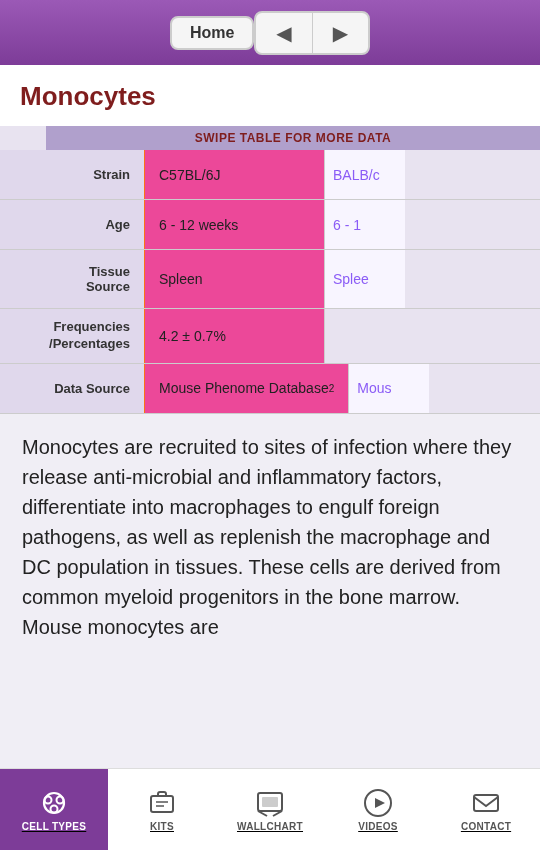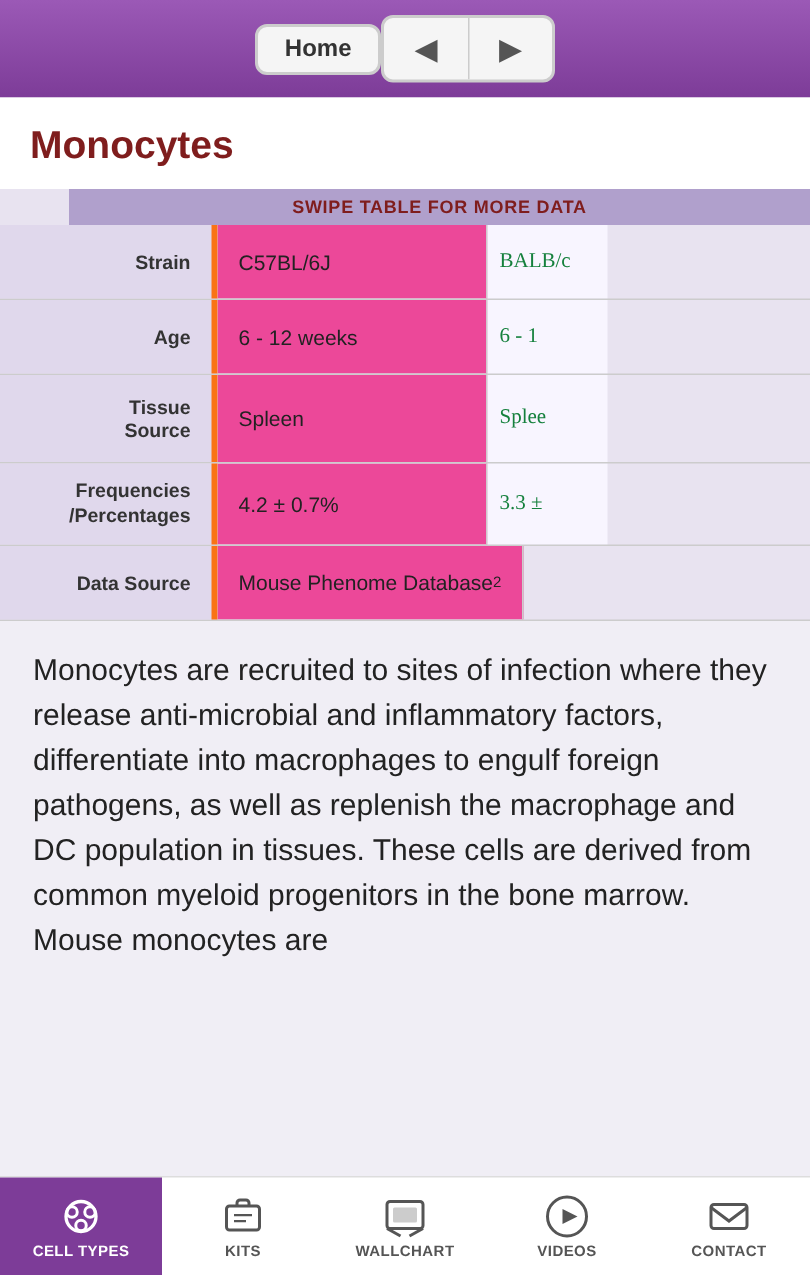--- a/index.html
+++ b/index.html
@@ -93,21 +93,21 @@
       min-width: 145px;
       background: #e0d8ec;
       display: flex;
       align-items: center;
       justify-content: flex-end;
       padding: 10px 14px;
       font-size: 13px;
       font-weight: bold;
       color: #333;
       text-align: right;
-      border-right: 4px solid #f97316;
+      border-right: 1px solid #f97316;
     }
     .row-cells {
       display: flex;
       flex: 1;
       overflow: hidden;
     }
     .cell {
       min-width: 180px;
       padding: 10px 14px;
       font-size: 14px;
@@ -118,45 +118,45 @@
       background: #ec4899;
     }
     .cell:nth-child(even) {
       background: #f8f5ff;
     }
     .cell-partial {
       background: #f8f5ff;
       min-width: 80px;
       padding: 10px 8px;
       font-size: 14px;
-      color: #15803d;
-      display: flex;
-      align-items: center;
-      font-family: Liberation Serif, serif;
+      color: #8b5cf6;
+      display: flex;
+      align-items: center;
     }
 
     
     #description {
       padding: 18px 22px 10px 22px;
       font-size: 20px;
       line-height: 1.5;
       color: #222;
       background: #f0eef5;
     }
 
     
     #bottom-nav {
       position: absolute;
       bottom: 0;
       left: 0;
       width: 540px;
-      height: 66px;
+      height: 82px;
       background: #fff;
       display: flex;
       border-top: 1px solid #ddd;
+      text-decoration: underline;
     }
     .bottom-nav-item {
       flex: 1;
       display: flex;
       flex-direction: column;
       align-items: center;
       justify-content: center;
       cursor: pointer;
       gap: 2px;
     }
@@ -226,28 +226,28 @@
       <div class="row-cells">
         <div class="cell">Spleen</div>
         <div class="cell-partial">Splee</div>
       </div>
     </div>
 
     <div class="table-row">
       <div class="row-label" style="line-height:1.3;">Frequencies<br>/Percentages</div>
       <div class="row-cells">
         <div class="cell">4.2 ± 0.7%</div>
-        <div class="cell-partial">3.3 ±</div>
       </div>
     </div>
 
     <div class="table-row">
       <div class="row-label">Data Source</div>
       <div class="row-cells">
         <div class="cell">Mouse Phenome Database<span class="superscript">2</span></div>
+        <div class="cell-partial">Mous</div>
       </div>
     </div>
 
   </div>
 </div>
 
 <div id="description">Monocytes are recruited to sites of infection where they release anti-microbial and inflammatory factors, differentiate into macrophages to engulf foreign pathogens, as well as replenish the macrophage and DC population in tissues. These cells are derived from common myeloid progenitors in the bone marrow. Mouse monocytes are</div>
 
 <div id="bottom-nav">
 

